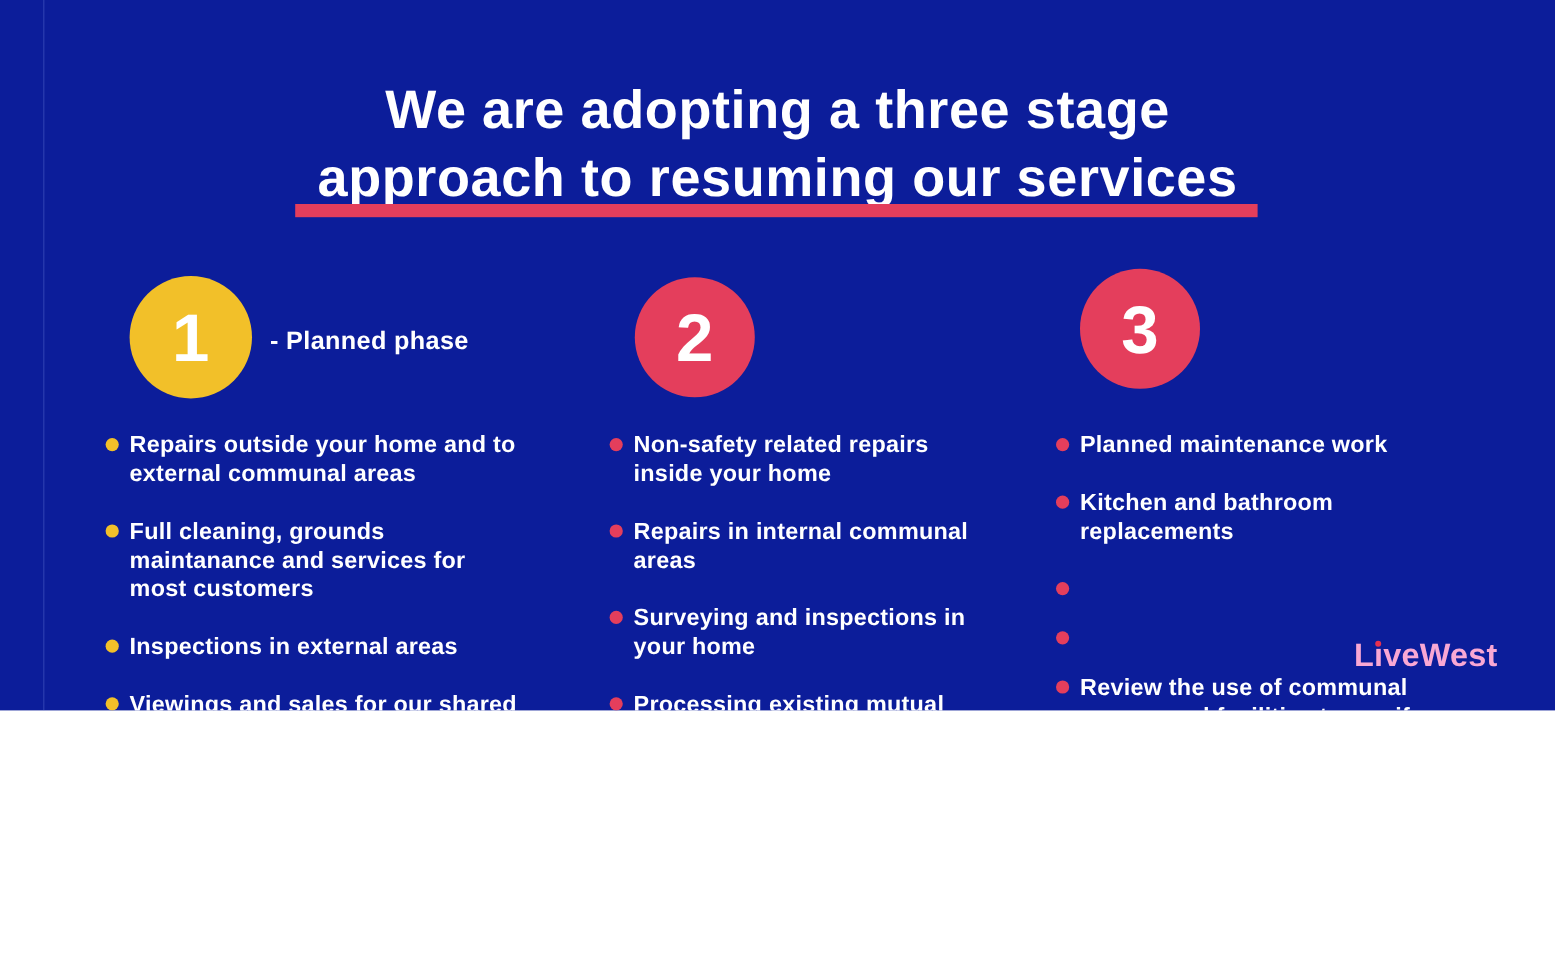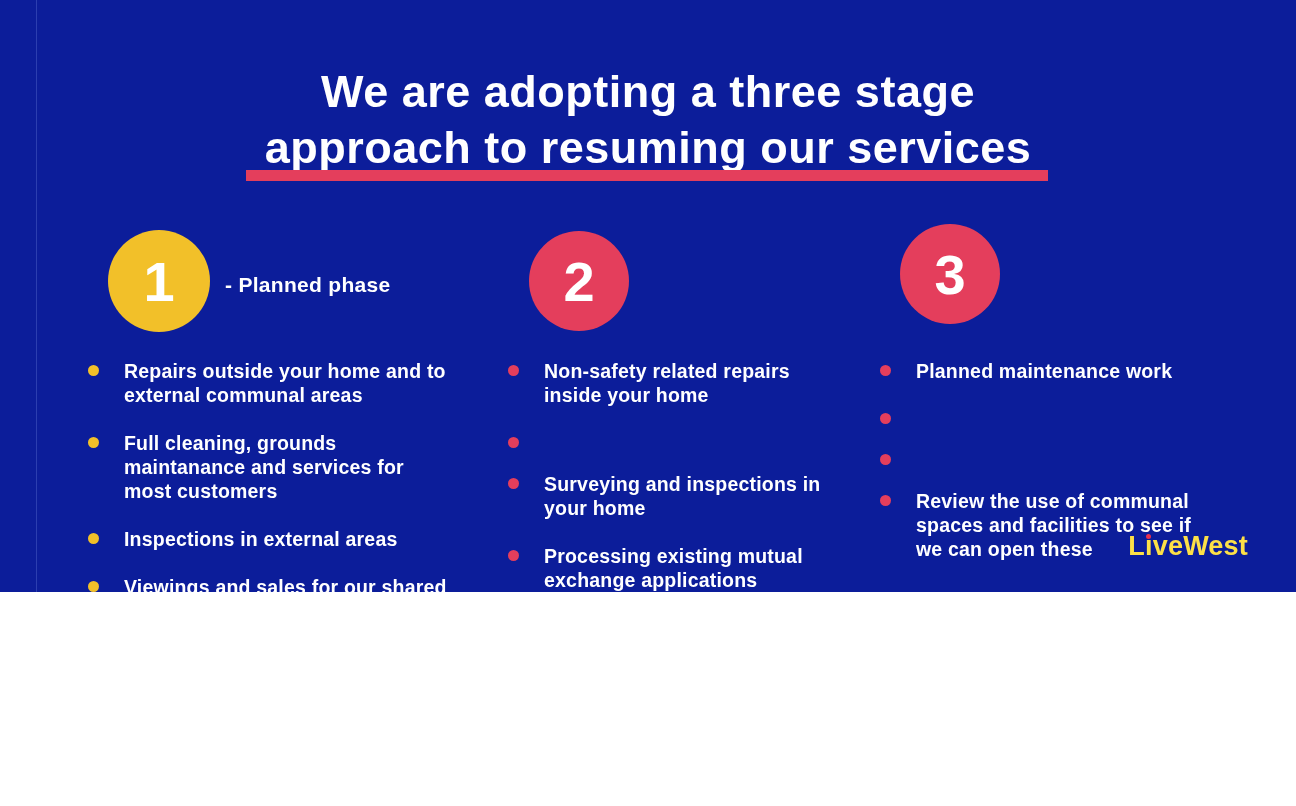--- a/index.html
+++ b/index.html
@@ -41,38 +41,38 @@
   }
   .list{
     position:absolute;
     list-style:none;margin:0;padding:0;
   }
   .list.l1{left:88px;top:359px;width:400px;}
   .list.l2{left:508px;top:359px;width:370px;}
   .list.l3{left:880px;top:359px;width:380px;}
   .list li{
     display:flex;
-    gap:25px;
+    gap:9px;
     margin-bottom:24px;
   }
   .dot{
     flex:0 0 auto;
     width:11px;height:11px;border-radius:50%;
     margin-top:6px;
   }
   .yellow-dot{background:#f2c029;}
   .red-dot{background:#e43e5c;}
   .itxt{
     font-size:19.5px;line-height:24px;font-weight:700;letter-spacing:0.2px;
     white-space:pre-line;
   }
   .logo{
     position:absolute;right:48px;bottom:30px;
     font-size:27px;font-weight:700;letter-spacing:0.2px;
-    color:#fde047;
+    color:#f9a8d4;
   }
   .iwrap{position:relative;display:inline-block;}
   .tittle{
     position:absolute;left:1px;top:3px;
     width:5px;height:5px;border-radius:50%;
     background:#e8304f;
   }
 </style>
 </head>
 <body>
@@ -116,20 +116,22 @@
     <span>2</span>
   </div>
   <ul class="list l2">
     <li>
       <span class="dot red-dot"></span>
       <span class="itxt">Non-safety related repairs
 inside your home</span>
     </li>
     <li>
       <span class="dot red-dot"></span>
+      <span class="itxt">Repairs in internal communal
+areas</span>
     </li>
     <li>
       <span class="dot red-dot"></span>
       <span class="itxt">Surveying and inspections in
 your home</span>
     </li>
     <li>
       <span class="dot red-dot"></span>
       <span class="itxt">Processing existing mutual
 exchange applications</span>
@@ -139,20 +141,25 @@
   <div class="circle c3">
     <span>3</span>
   </div>
   <ul class="list l3">
     <li>
       <span class="dot red-dot"></span>
       <span class="itxt">Planned maintenance work</span>
     </li>
     <li>
       <span class="dot red-dot"></span>
+      <span class="itxt">Kitchen and bathroom
+replacements</span>
+    </li>
+    <li>
+      <span class="dot red-dot"></span>
     </li>
     <li>
       <span class="dot red-dot"></span>
     </li>
     <li>
       <span class="dot red-dot"></span>
       <span class="itxt">Review the use of communal
 spaces and facilities to see if
 we can open these</span>
     </li>

